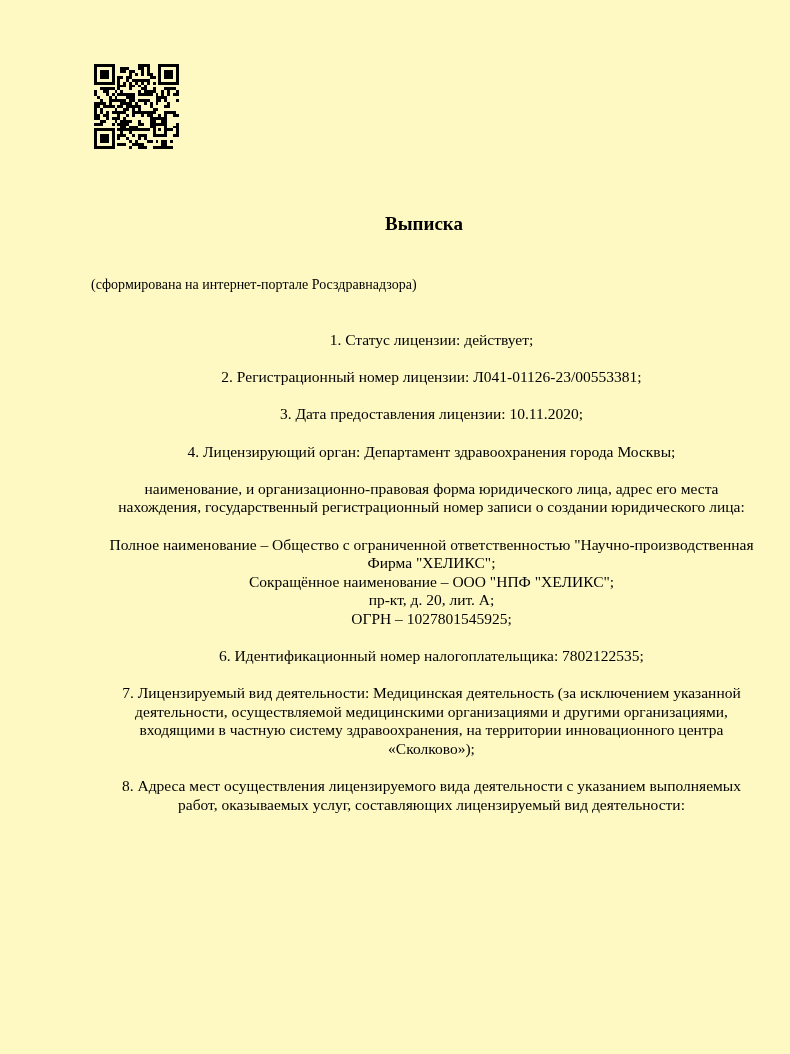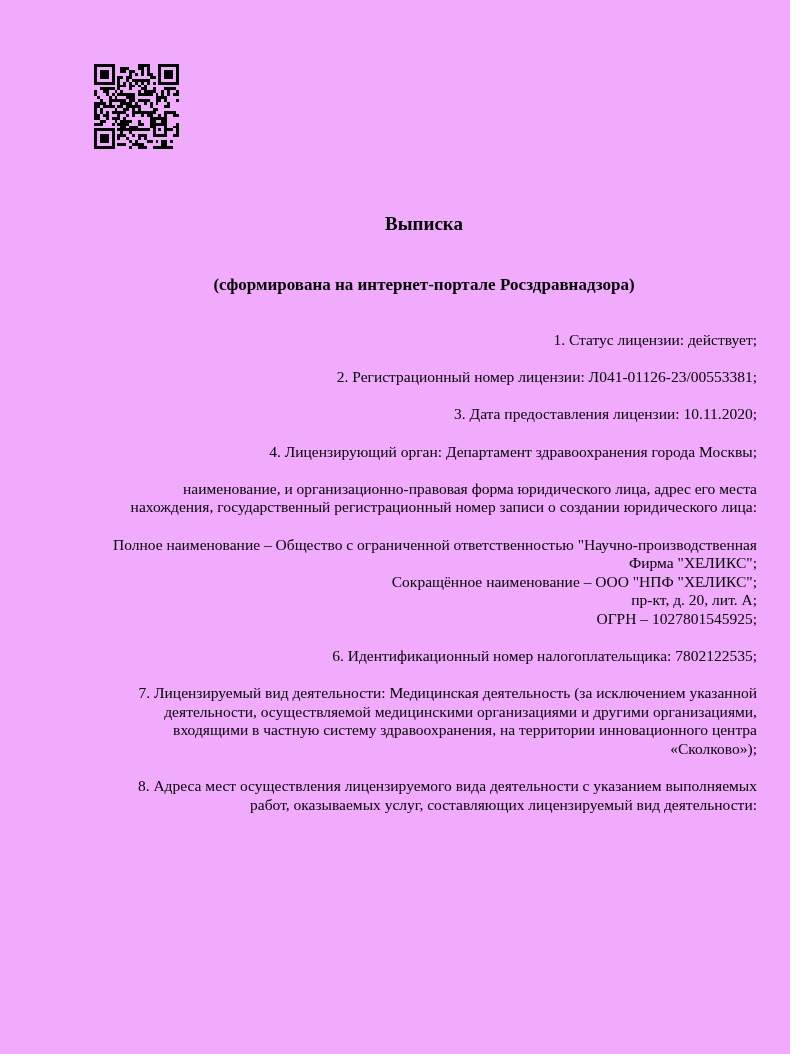--- a/index.html
+++ b/index.html
@@ -4,21 +4,21 @@
 <style>
   html, body {
     margin: 0;
     padding: 0;
     background: #ffffff;
   }
   .page {
     position: relative;
     width: 790px;
     height: 1054px;
-    background: #f0abfc;
+    background: #fef9c3;
     color: #000000;
     font-family: "Liberation Serif", serif;
     overflow: hidden;
   }
   .qr {
     position: absolute;
     left: 94px;
     top: 64px;
     width: 85px;
     height: 85px;
@@ -37,33 +37,32 @@
     text-align: center;
     font-weight: bold;
     font-size: 19px;
     line-height: 25.5px;
   }
   .doc-subtitle {
     position: absolute;
     left: 91px;
     right: 33px;
     top: 277px;
-    text-align: center;
-    font-size: 17px;
+    text-align: left;
+    font-size: 14px;
     line-height: 16px;
-    font-weight: bold;
   }
   .doc-body {
     position: absolute;
     left: 106px;
     right: 33px;
     top: 331px;
     font-size: 15.5px;
     line-height: 18.6px;
-    text-align: right;
+    text-align: center;
   }
   .para {
     margin: 0 0 18.6px 0;
   }
   .line {
     white-space: pre;
   }
 </style>
 </head>
 <body>

